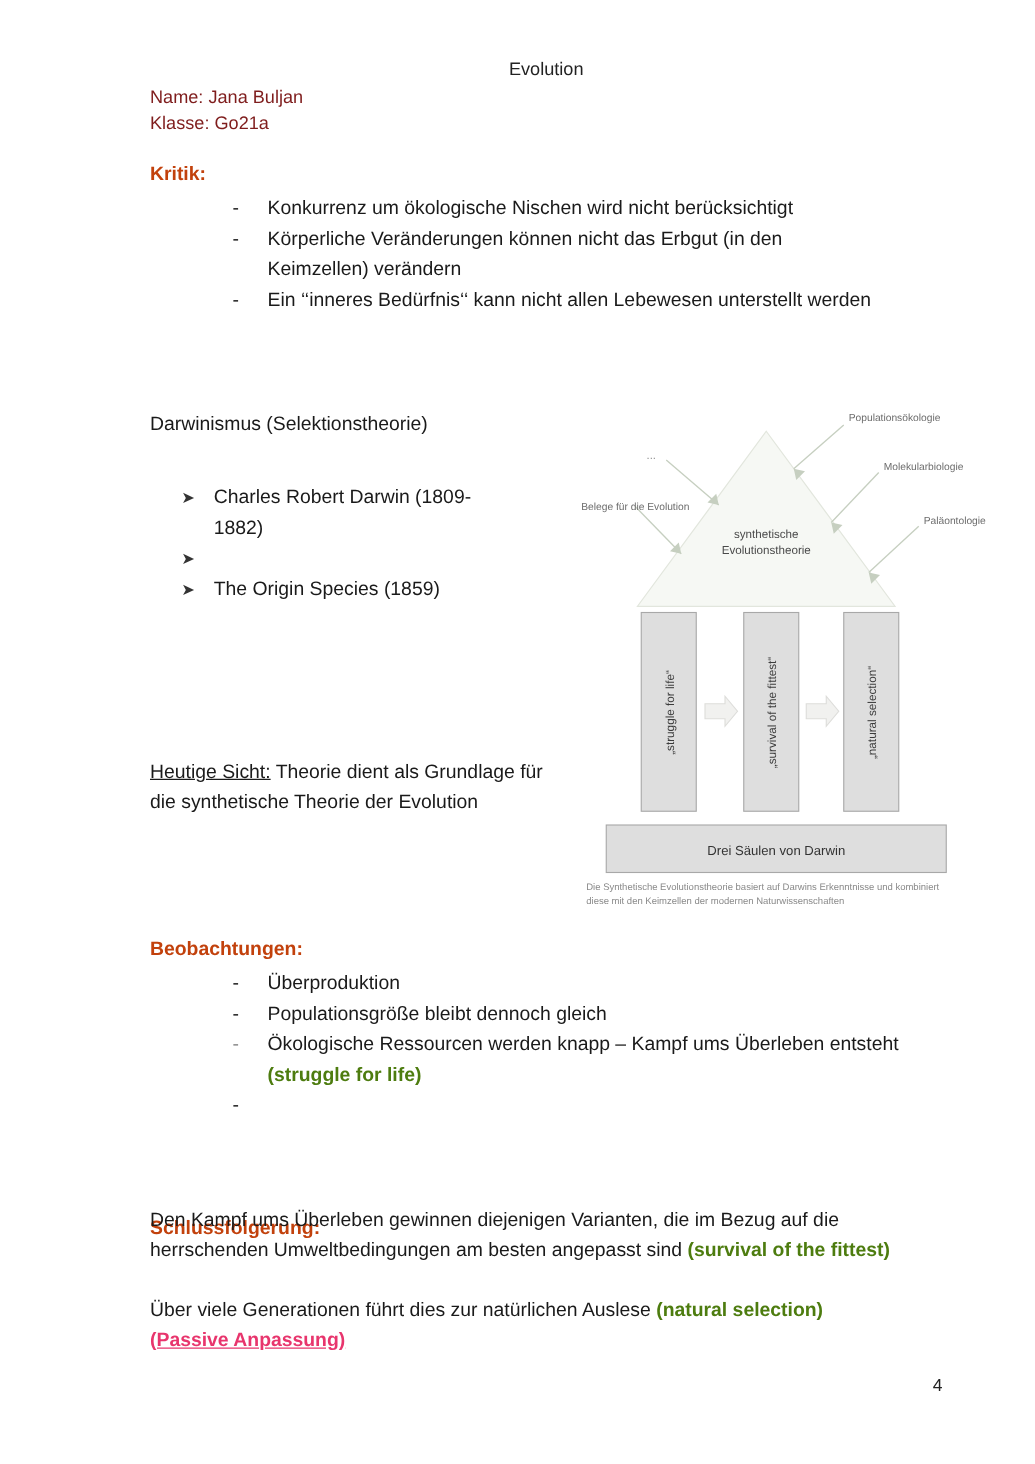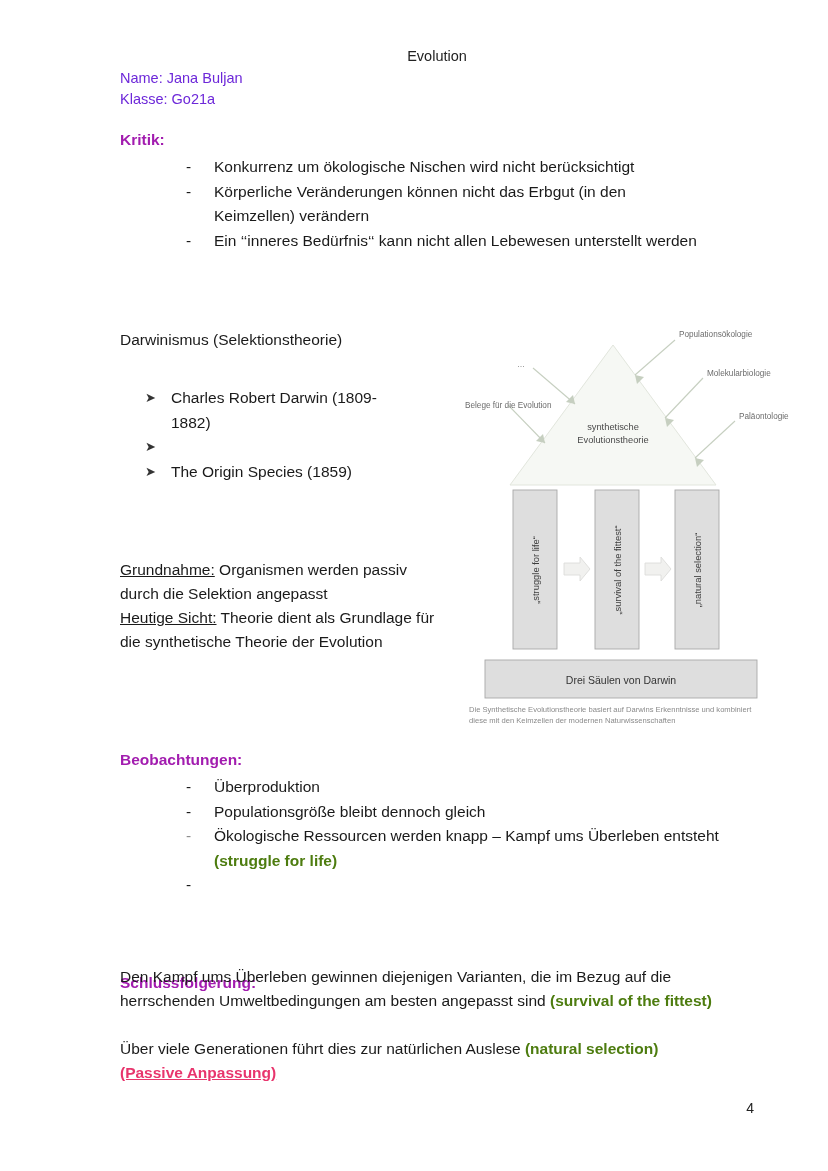--- a/index.html
+++ b/index.html
@@ -27,30 +27,30 @@
     text-align: center;
     font-size: 14.5px;
     color: #222;
   }
   .meta {
     position: absolute;
     left: 97px;
     top: 68px;
     font-size: 14.5px;
     line-height: 21px;
-    color: #6d28d9;
+    color: #7f1d1d;
   }
   .meta div { white-space: pre; }
 
   
   .h-bold {
     position: absolute;
     font-size: 15.5px;
     font-weight: bold;
-    color: #a21caf;
+    color: #c2410c;
   }
   .plain {
     position: absolute;
     font-size: 15.5px;
     line-height: 24px;
     color: #1a1a1a;
   }
 
   
   .dash-list {
@@ -160,23 +160,20 @@
     </div>
     <div class="arrow-row">
       <span class="arrow-mark">➤</span>
     </div>
     <div class="arrow-row">
       <span class="arrow-mark">➤</span>
       <span class="arrow-text">The Origin Species (1859)</span>
     </div>
   </div>
 
-  <div class="plain" style="left:97px; top:558px; width:320px;">
-    <span class="u">Grundnahme:</span><span> Organismen werden passiv durch die Selektion angepasst</span>
-  </div>
 
   <div class="plain" style="left:97px; top:606px; width:320px;">
     <span class="u">Heutige Sicht:</span><span> Theorie dient als Grundlage für die synthetische Theorie der Evolution</span>
   </div>
 
   <div class="figure">
     <svg width="330" height="400" viewBox="0 0 330 400" xmlns="http://www.w3.org/2000/svg">
 
       <polygon points="150,27 253,167 47,167" fill="#f6f8f4" stroke="#e2e6dd" stroke-width="1"></polygon>
 

